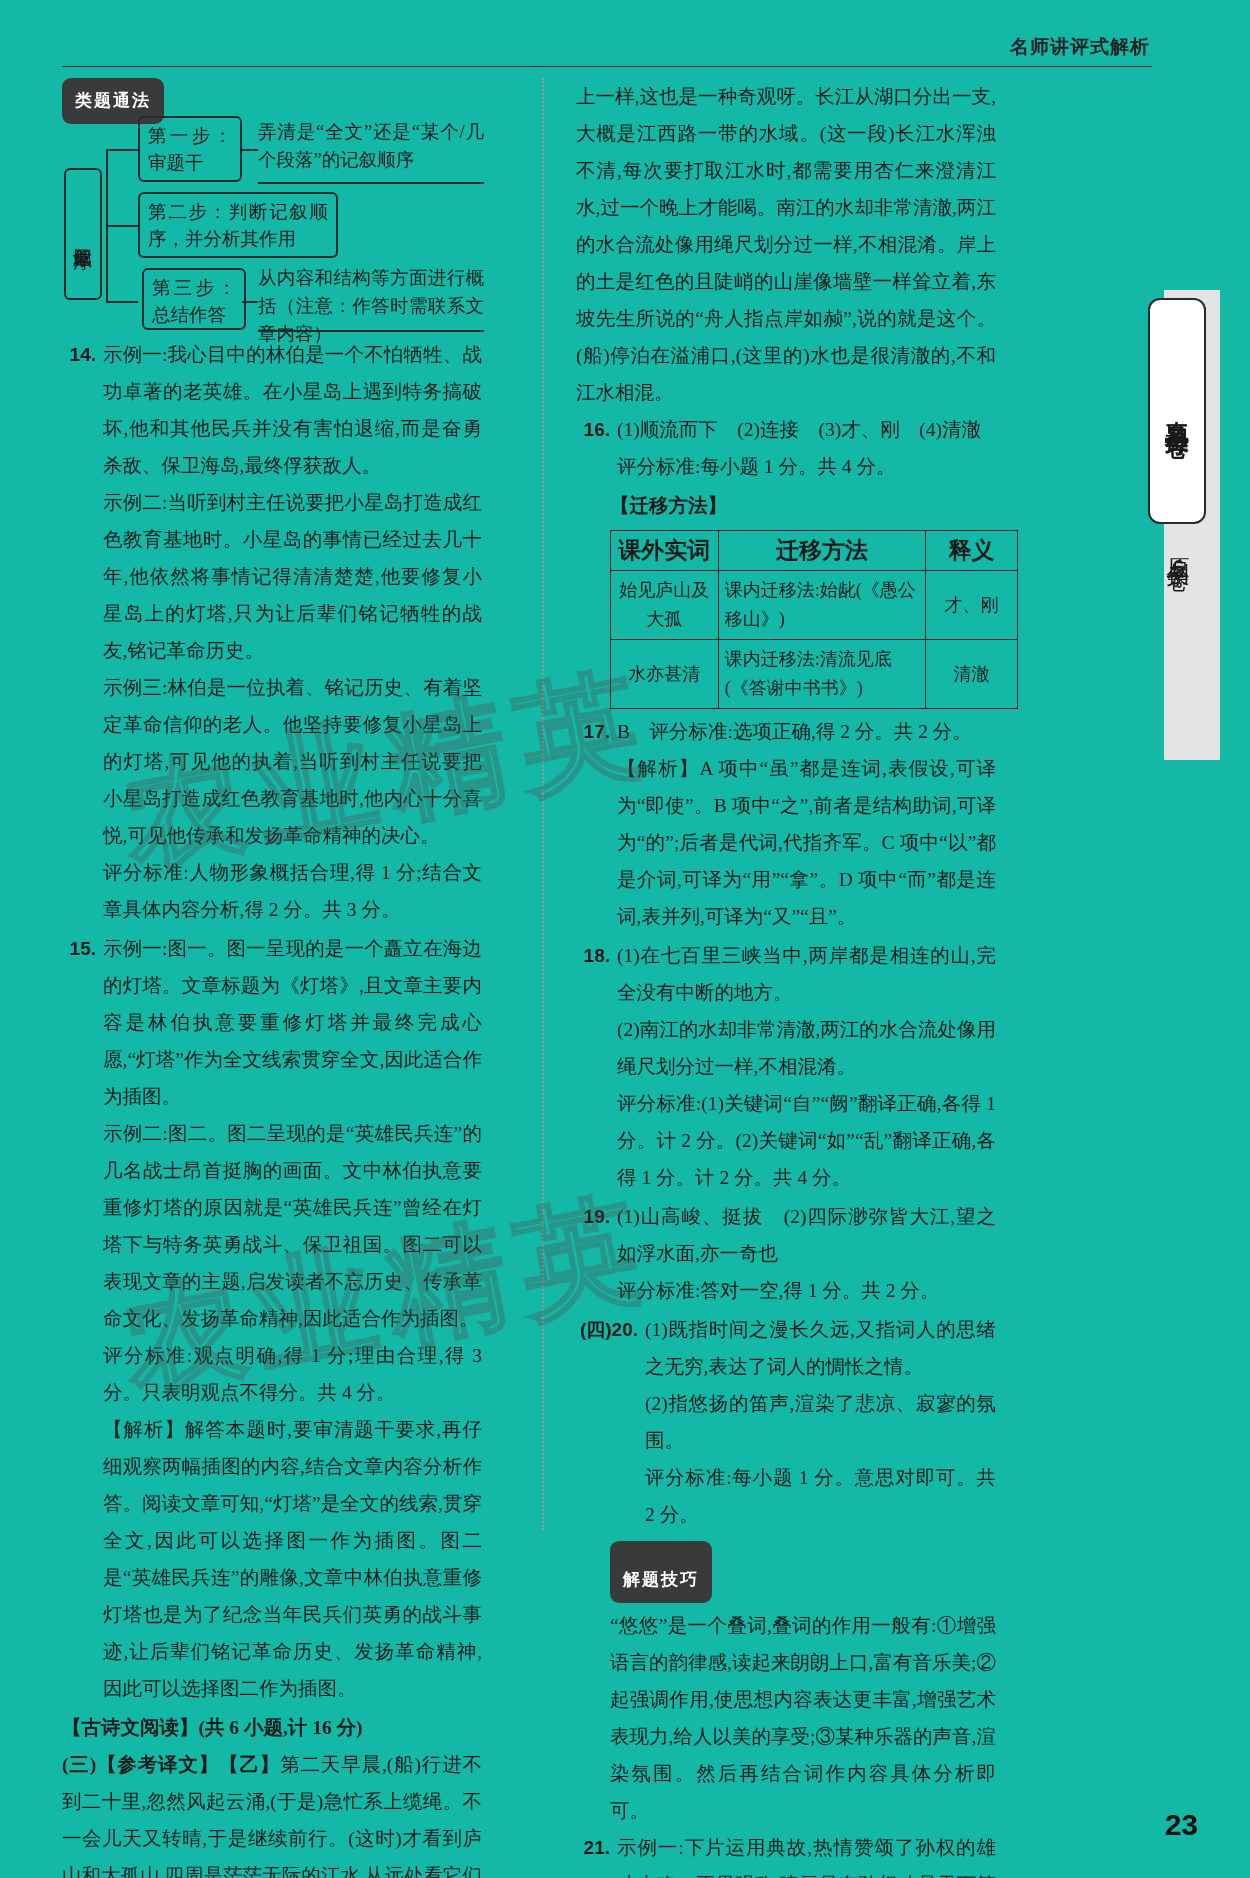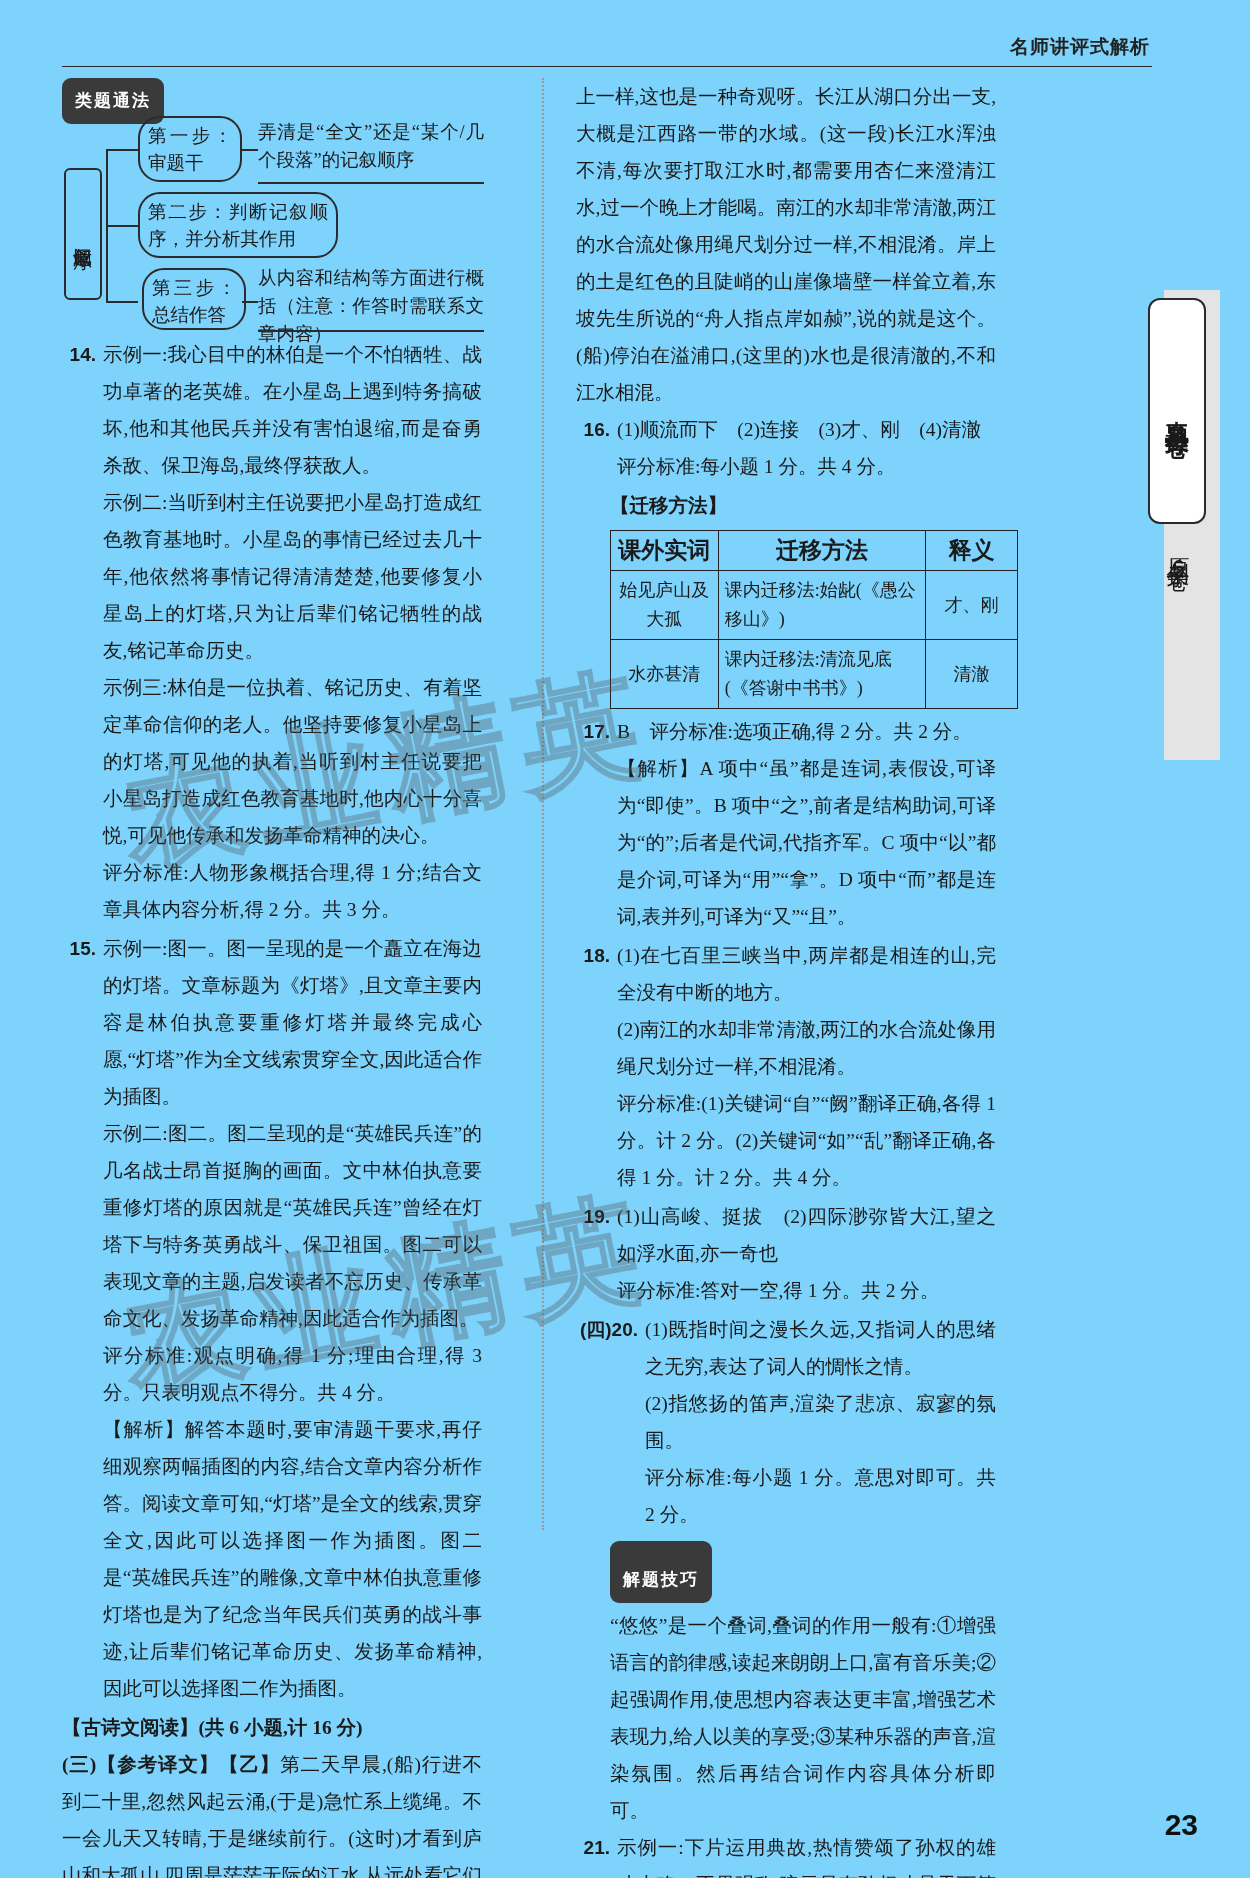--- a/index.html
+++ b/index.html
@@ -11,21 +11,21 @@
     width: 1250px;
     height: 1878px;
     position: relative;
     font-family: "Liberation Serif", "DejaVu Serif", serif;
     color: #1a1a1a;
     overflow: hidden;
   }
   .page {
     position: absolute;
     inset: 0;
-    background: #7dd3fc;
+    background: #14b8a6;
   }
 
   
   .header {
     position: absolute;
     top: 34px;
     right: 100px;
     font-size: 19px;
     letter-spacing: 1px;
     color: #222;
@@ -114,21 +114,21 @@
   .vbox span {
     writing-mode: vertical-rl;
     text-orientation: upright;
     font-size: 19px;
     line-height: 25px;
     letter-spacing: 1px;
   }
   .stepbox {
     position: absolute;
     border: 2px solid #2b2b2b;
-    border-radius: 22px;
+    border-radius: 6px;
     font-size: 18.5px;
     line-height: 27px;
     padding: 5px 8px;
     box-sizing: border-box;
     background: transparent;
   }
   .s1 { left: 76px; top: 0px;   width: 104px; height: 66px; }
   .s2 { left: 76px; top: 76px;  width: 200px; height: 66px; }
   .s3 { left: 80px; top: 152px; width: 104px; height: 62px; }
   .steptext {

